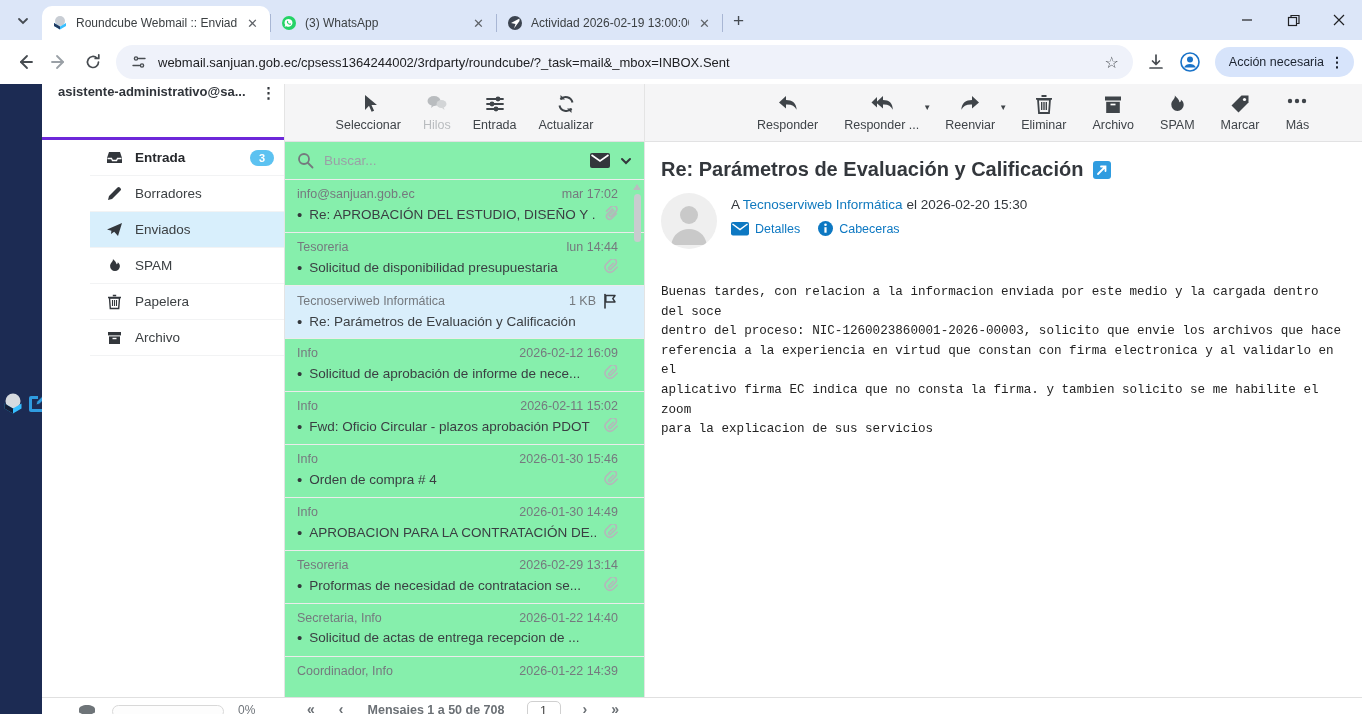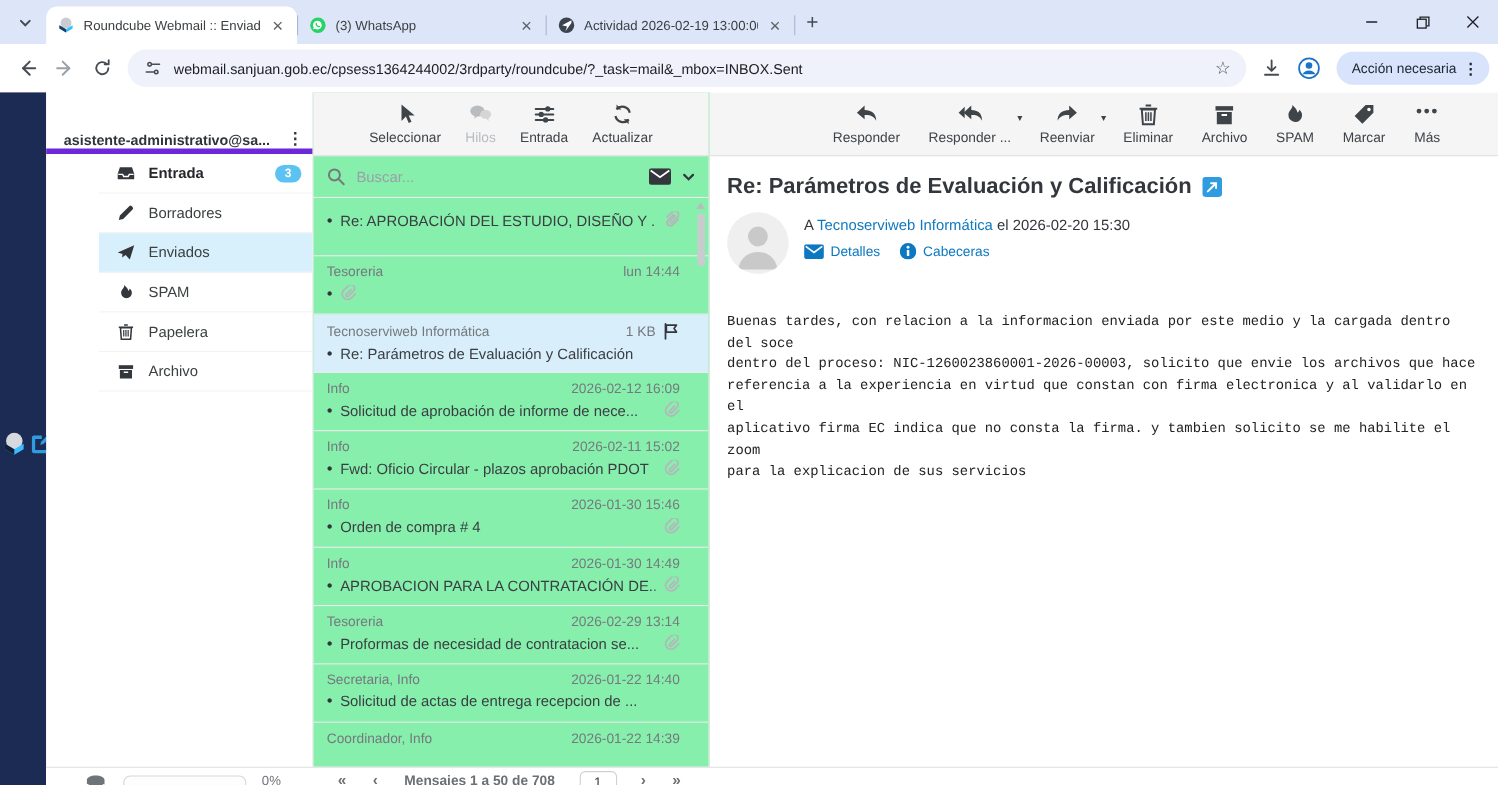--- a/index.html
+++ b/index.html
@@ -34,21 +34,21 @@
   
   .app { display:flex; height:630px; position:relative; }
   .rail { width:42px; background:#1c2b53; display:flex; flex-direction:row; align-items:center;
           padding-top:10px; flex-shrink:0; }
   .railbtn { width:42px; height:44px; display:flex; align-items:center; justify-content:center; }
   .railbtn.sel { background:#27396b; }
   .rail .spacer { flex:1; }
   .cp-logo { color:#ff6c2c; font-style:italic; font-weight:bold; font-size:13px; font-family:"Liberation Serif",serif; }
 
   .folderpane { width:243px; border-right:1px solid #e4e4e4; display:flex; flex-direction:column; background:#fff; flex-shrink:0; }
-  .account { height:56px; display:flex; align-items:flex-end; padding:0 8px 0 16px; border-bottom:5px solid #6d28d9; }
+  .account { height:56px; display:flex; align-items:flex-start; padding:0 8px 0 16px; border-bottom:3px solid #6d28d9; }
   .account .addr { flex:1; font-size:13px; font-weight:bold; color:#30343a; white-space:nowrap; overflow:hidden; }
   .folder { height:36px; display:flex; align-items:center; gap:12px; padding:0 10px 0 16px;
             font-size:13.5px; color:#3c4043; border-bottom:1px solid #f2f3f4;margin-left:48px; }
   .folder.sel { background:#d8effc; }
   .folder.inbox .flabel { font-weight:bold; color:#26282c; }
   .badge { margin-left:auto; background:#5cc2f1; color:#fff; font-size:11px; font-weight:bold;
            border-radius:9px; padding:2px 9px; }
   .folder svg { flex-shrink:0; }
 
   .listpane { width:360px; border-right:1px solid #e4e4e4; display:flex; flex-direction:column; background:#86efac; flex-shrink:0; position:relative; }
@@ -383,36 +383,41 @@
           <rect x="0" y="0" width="20" height="15" rx="2" fill="#33373c"></rect>
           <path d="M1.5 2l8.5 6 8.5-6" fill="none" stroke="#fff" stroke-width="1.6"></path>
         </svg>
       <svg width="12" height="12" viewBox="0 0 12 12">
           <path d="M2 4l4 4 4-4" fill="none" stroke="#33373c" stroke-width="2" stroke-linecap="round"></path>
         </svg>
     </div>
 
     <div class="rows">
       <div class="msg">
+        <div class="m1">
+            <span class="sender">info@sanjuan.gob.ec</span>
+            <span class="mdate">mar 17:02</span>
+          </div>
         <div class="m2">
             <span class="dot">•</span>
             <span class="subj">Re: APROBACIÓN DEL ESTUDIO, DISEÑO Y ...</span>
           <svg width="15" height="17" viewBox="0 0 15 17">
               <path d="M11.5 4.5l-5.4 5.4a3 3 0 0 0 4.2 4.2l5-5" transform="translate(-2 -1.5)" fill="none" stroke="#b4b7ba" stroke-width="1.7" stroke-linecap="round"></path>
               <path d="M12.8 5.8L8.5 10a1.2 1.2 0 0 0 1.7 1.7l4.6-4.6a3.4 3.4 0 1 0-4.8-4.8L5.6 6.7" transform="translate(-2 -1.5)" fill="none" stroke="#b4b7ba" stroke-width="1.7" stroke-linecap="round"></path>
             </svg>
         </div>
       </div>
       <div class="msg">
         <div class="m1">
             <span class="sender">Tesoreria</span>
             <span class="mdate">lun 14:44</span>
           </div>
         <div class="m2">
             <span class="dot">•</span>
+            <span class="subj">Solicitud de disponibilidad presupuestaria</span>
           <svg width="15" height="17" viewBox="0 0 15 17">
               <path d="M12.8 5.8L8.5 10a1.2 1.2 0 0 0 1.7 1.7l4.6-4.6a3.4 3.4 0 1 0-4.8-4.8L5.6 6.7a5 5 0 0 0 7 7l4-4" transform="translate(-2.5 -1.5)" fill="none" stroke="#b4b7ba" stroke-width="1.6" stroke-linecap="round"></path>
             </svg>
         </div>
       </div>
       <div class="msg sel">
         <div class="m1">
             <span class="sender">Tecnoserviweb Informática</span>
           <span class="mdate">
               <span>1 KB</span>

